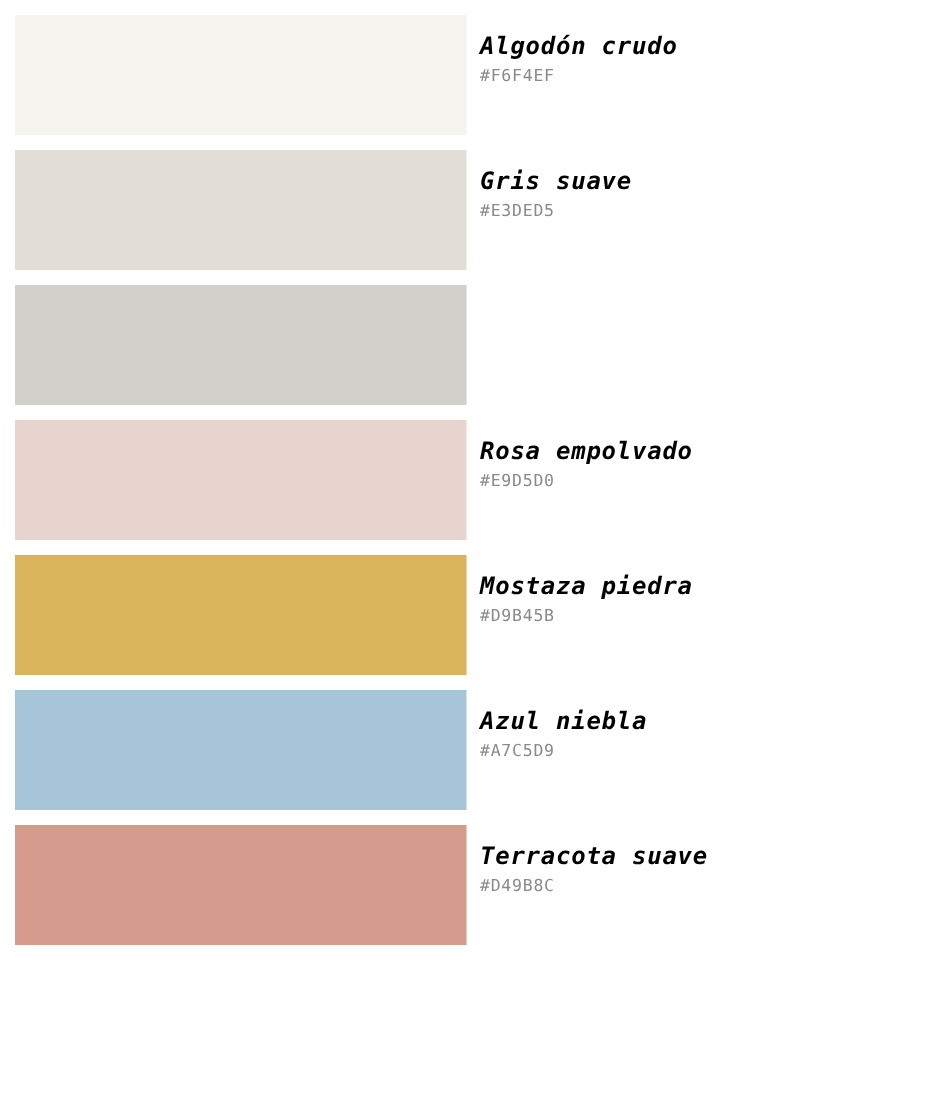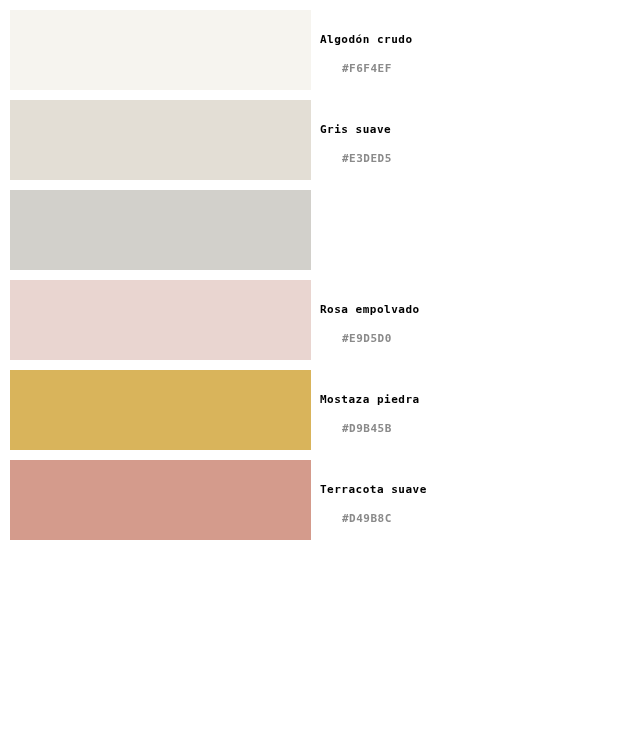--- a/index.html
+++ b/index.html
@@ -32,40 +32,40 @@
   }
   .swatch-info {
     position: absolute;
     left: 320px;
     top: 0;
     width: 300px;
     height: 80px;
   }
   .swatch-name {
     position: absolute;
-    top: 23px;
+    top: 11px;
     left: 0;
     font-family: "DejaVu Sans Mono", monospace;
-    font-size: 11px;
+    font-size: 16px;
     font-weight: bold;
     color: #000000;
     letter-spacing: 0.5px;
     white-space: nowrap;
+    font-style: italic;
   }
   .swatch-hex {
     position: absolute;
-    top: 52px;
+    top: 34px;
     left: 0;
     font-family: "DejaVu Sans Mono", monospace;
     font-size: 11px;
-    font-weight: bold;
+    font-weight: normal;
     color: #8a8a8a;
     letter-spacing: 0.5px;
     white-space: nowrap;
-    margin-left: 22px;
   }
 </style>
 </head>
 <body>
 
 <div class="palette">
 
 <div class="swatch-row">
       <div class="swatch-chip" style="background: rgb(246, 244, 239);"></div>
       <div class="swatch-info">
@@ -91,19 +91,26 @@
       </div>
     </div>
     <div class="swatch-row">
       <div class="swatch-chip" style="background: rgb(217, 180, 91);"></div>
       <div class="swatch-info">
         <div class="swatch-name">Mostaza piedra</div>
         <div class="swatch-hex">#D9B45B</div>
       </div>
     </div>
     <div class="swatch-row">
+      <div class="swatch-chip" style="background: rgb(167, 197, 217);"></div>
+      <div class="swatch-info">
+        <div class="swatch-name">Azul niebla</div>
+        <div class="swatch-hex">#A7C5D9</div>
+      </div>
+    </div>
+    <div class="swatch-row">
       <div class="swatch-chip" style="background: rgb(212, 155, 140);"></div>
       <div class="swatch-info">
         <div class="swatch-name">Terracota suave</div>
         <div class="swatch-hex">#D49B8C</div>
       </div>
     </div>
   </div>
 
 </body></html>

